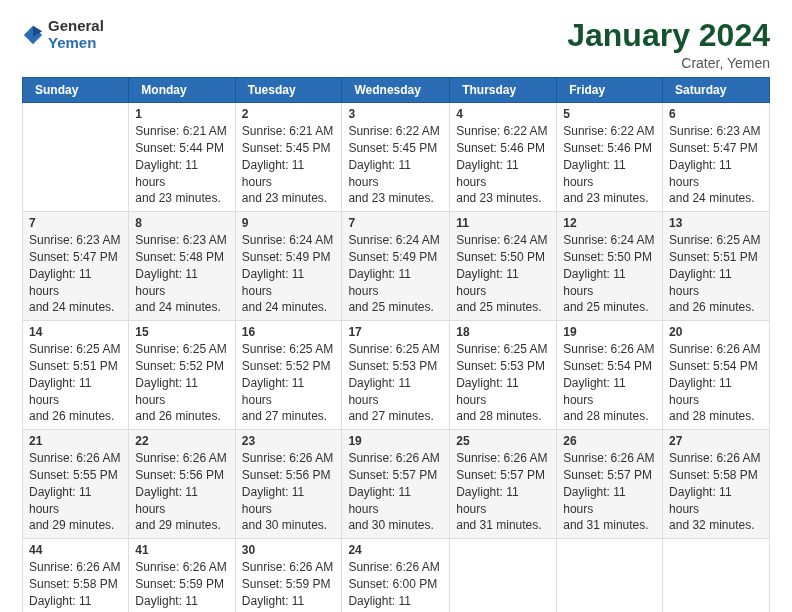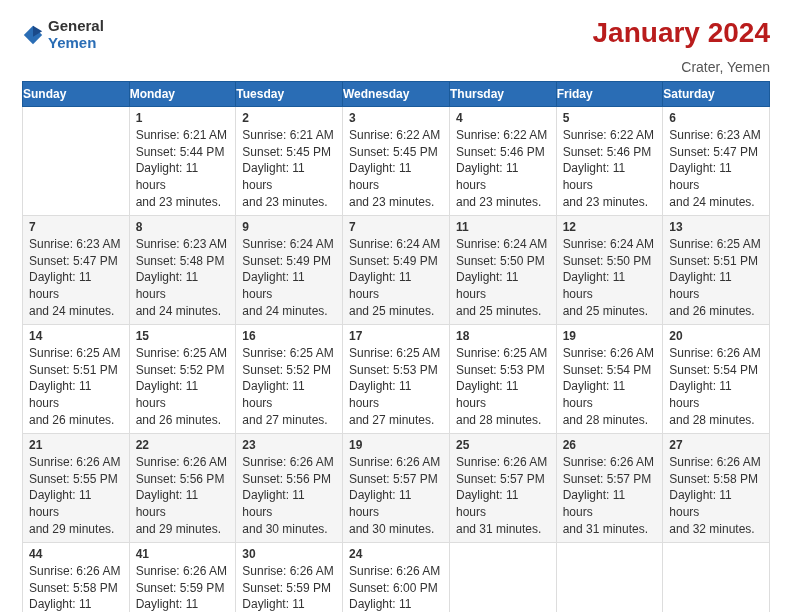--- a/index.html
+++ b/index.html
@@ -41,41 +41,41 @@
       color: #2a6db5;
     }
     .logo-icon {
       width: 22px;
       height: 22px;
     }
     .title-block {
       text-align: right;
     }
     .main-title {
-      font-size: 28px;
-      font-weight: bold;
-      color: #b91c1c;
+      font-size: 32px;
+      font-weight: bold;
+      color: #14532d;
       line-height: 1.1;
     }
     .subtitle {
       font-size: 14px;
       color: #555;
-      margin-top: 10px;
+      margin-top: 2px;
     }
     table {
       width: 100%;
       border-collapse: collapse;
       font-size: 10.5px;
     }
     thead tr {
       background-color: #2a6db5;
       color: #fff;
     }
     thead th {
-      padding: 5px 0;
+      padding: 5px 12px;
       text-align: left;
       font-size: 12px;
       font-weight: bold;
       border: 1px solid #1a5a9a;
     }
     tbody tr {
       vertical-align: top;
     }
     tbody tr:nth-child(even) {
       background-color: #f5f5f5;

